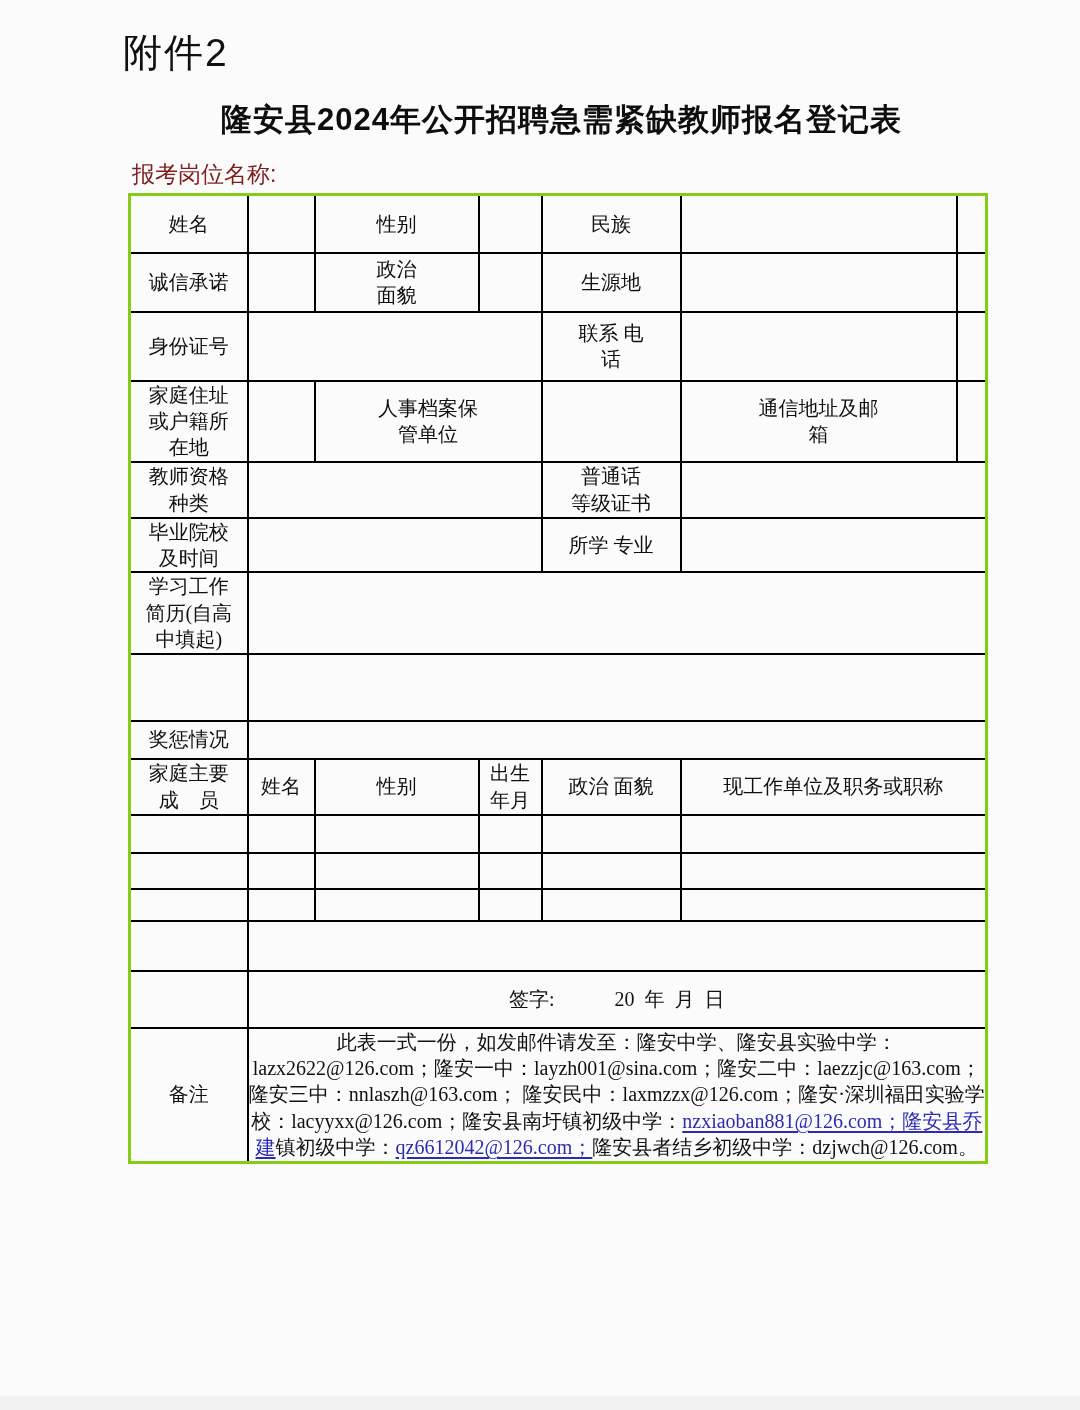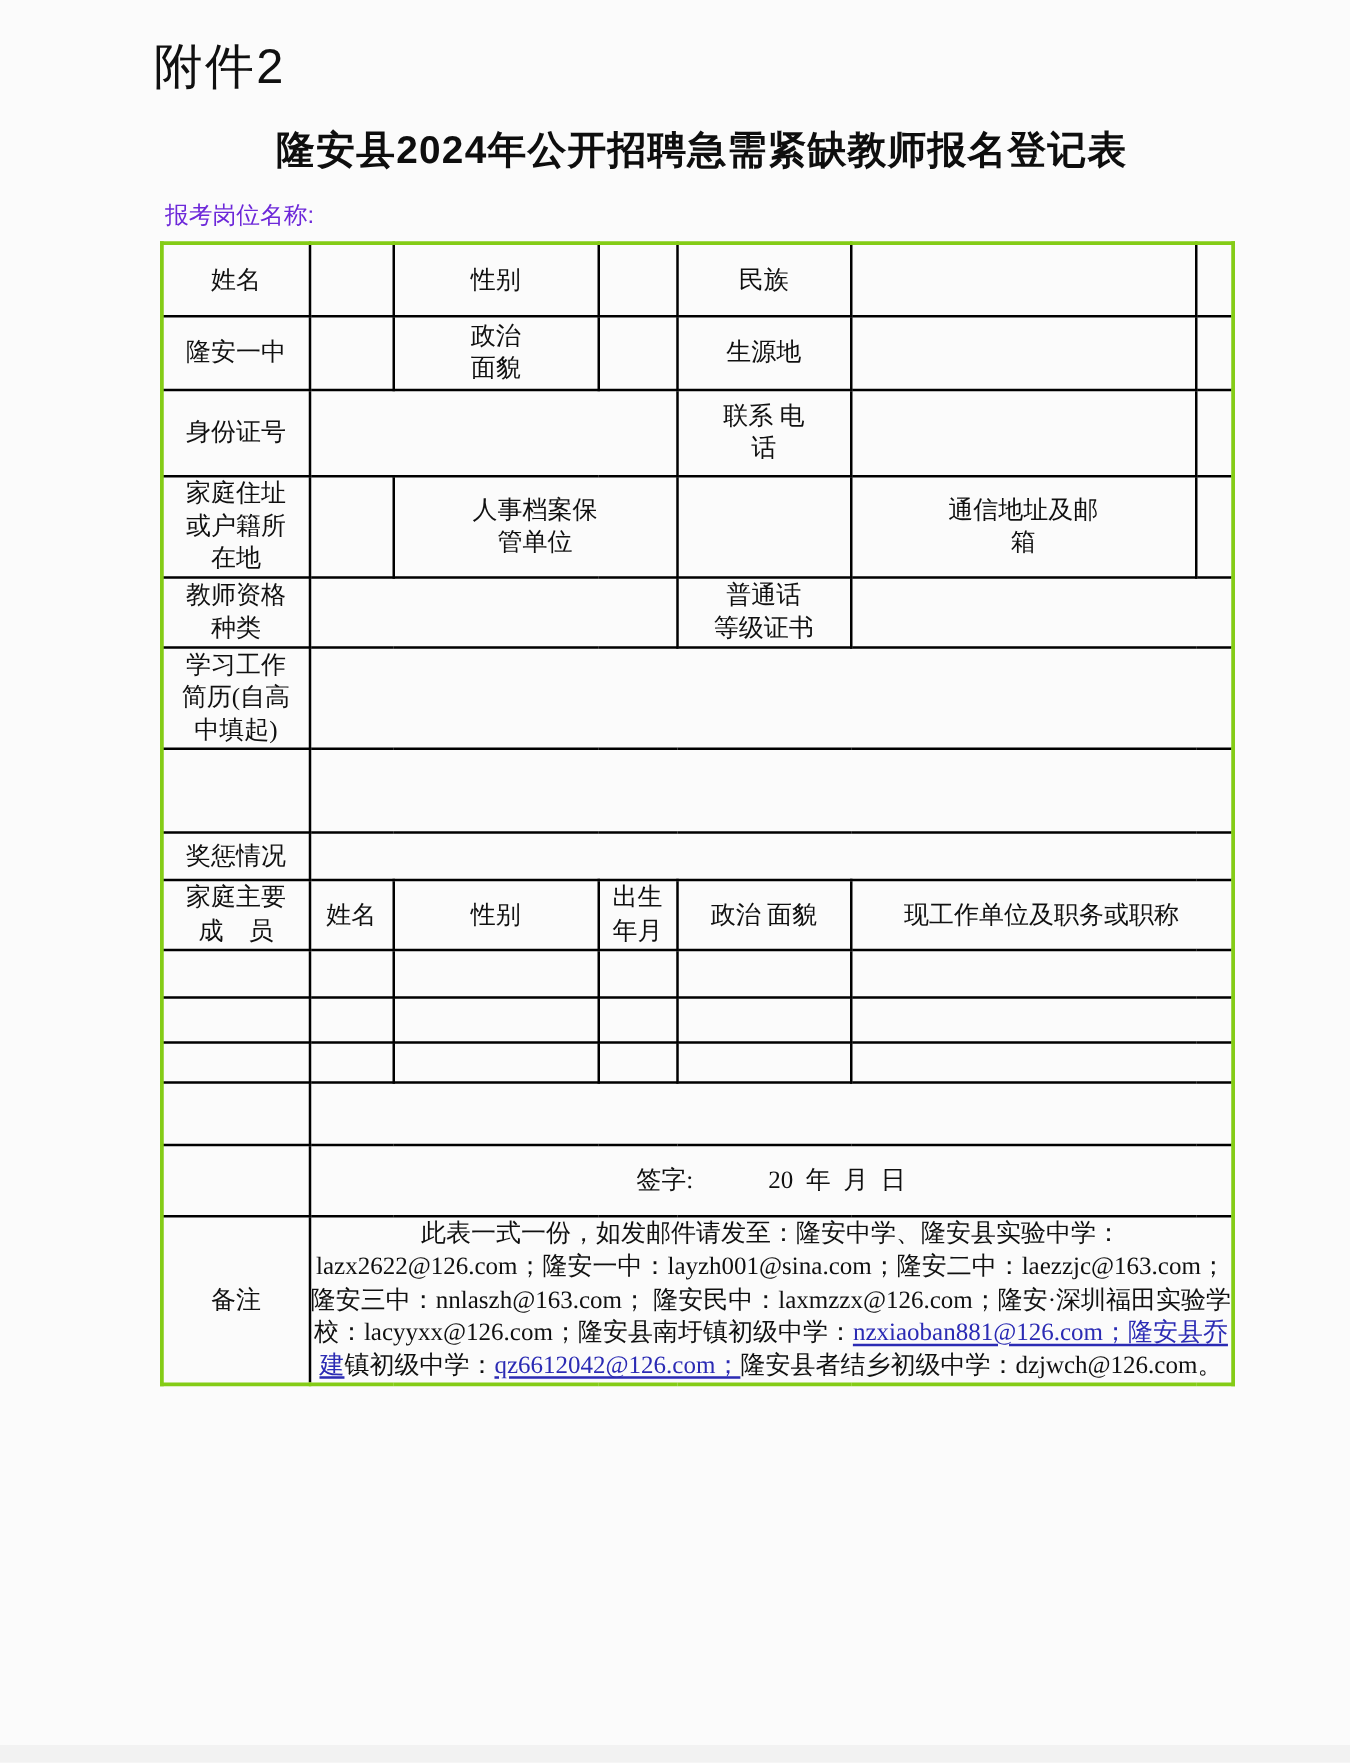--- a/index.html
+++ b/index.html
@@ -13,21 +13,21 @@
     font-family:"Liberation Sans",sans-serif;font-size:39px;font-weight:500;
     letter-spacing:2px;color:#101010;
   }
   .doc-title{
     position:absolute;left:0;right:0;top:99px;margin:0;text-align:center;
     font-family:"Liberation Sans",sans-serif;font-size:31px;font-weight:700;
     letter-spacing:1px;color:#0e0e0e;padding-left:43px;
   }
   .position-line{
     position:absolute;left:132px;top:159px;
-    font-family:"Liberation Sans",sans-serif;font-size:19px;font-weight:500;color:#6d28d9;
+    font-family:"Liberation Sans",sans-serif;font-size:23px;font-weight:500;color:#7f1d1d;
   }
   table.form{
     position:absolute;left:128px;top:193px;width:857px;
     border-collapse:collapse;table-layout:fixed;
     border:3px solid #84cc16;
   }
   table.form td{
     border:2px solid #000;padding:0;margin:0;
     text-align:center;vertical-align:middle;
     font-size:20px;line-height:1.32;color:#101010;
@@ -81,21 +81,21 @@
       <td class="lbl">姓名</td>
       <td></td>
       <td class="lbl">性别</td>
       <td></td>
       <td class="lbl">民族</td>
       <td></td>
       <td></td>
     </tr>
 
     <tr style="height:59px">
-      <td class="lbl">隆安一中</td>
+      <td class="lbl">诚信承诺</td>
       <td></td>
       <td class="lbl">政治
 面貌</td>
       <td></td>
       <td class="lbl">生源地</td>
       <td></td>
       <td></td>
     </tr>
 
     <tr style="height:69px">
@@ -122,20 +122,27 @@
 
     <tr style="height:56px">
       <td class="lbl">教师资格
 种类</td>
       <td colspan="3"></td>
       <td class="lbl">普通话
 等级证书</td>
       <td colspan="2"></td>
     </tr>
 
+    <tr style="height:54px">
+      <td class="lbl">毕业院校
+及时间</td>
+      <td colspan="3"></td>
+      <td class="lbl">所学 专业</td>
+      <td colspan="2"></td>
+    </tr>
 
 
     <tr style="height:80px">
       <td class="lbl">学习工作
 简历(自高
 中填起)</td>
       <td colspan="6"></td>
     </tr>
 
     <tr style="height:67px">

